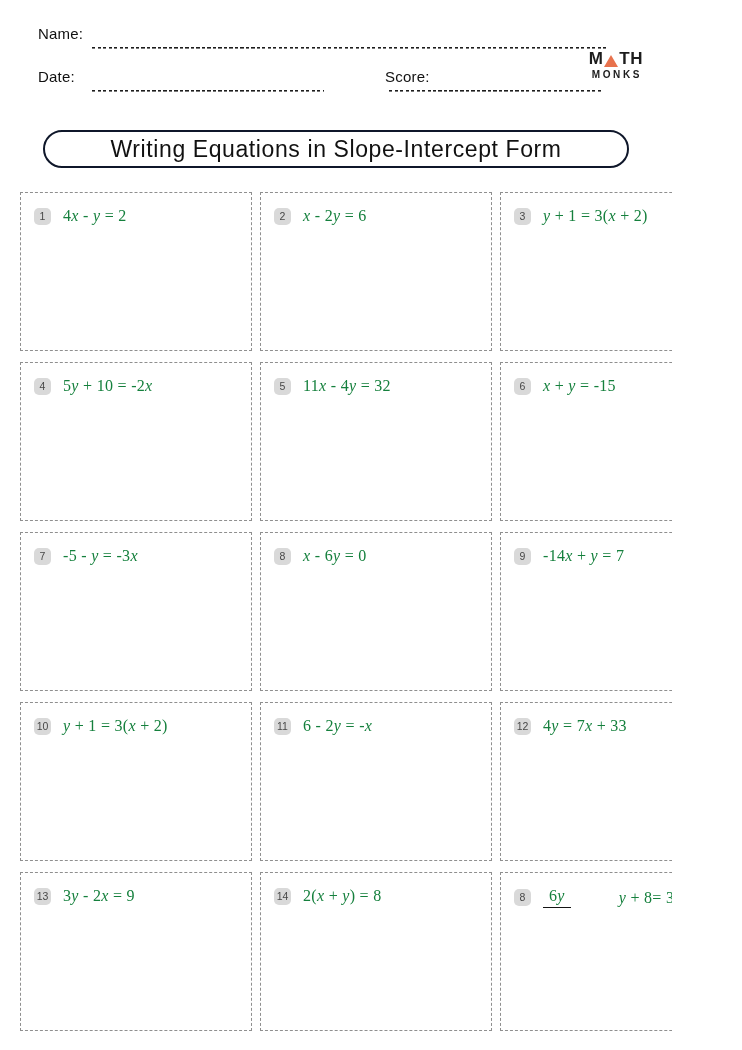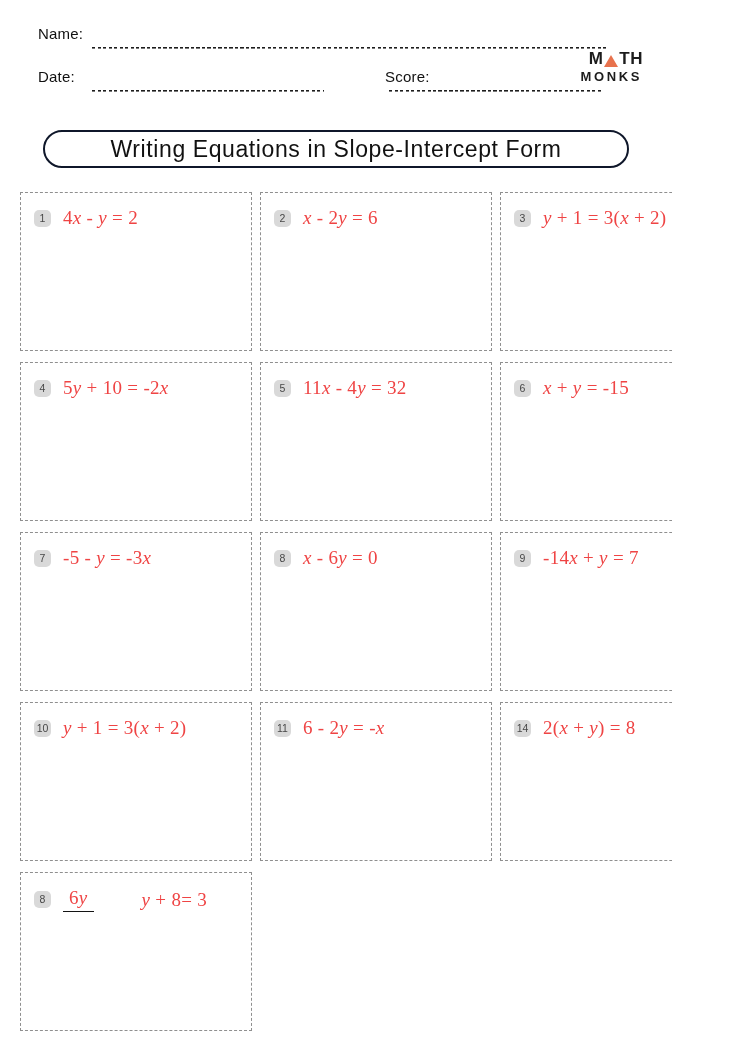--- a/index.html
+++ b/index.html
@@ -51,21 +51,21 @@
   }
   .logo-triangle {
     display: inline-block;
     width: 0; height: 0;
     border-left: 7px solid transparent;
     border-right: 7px solid transparent;
     border-bottom: 12px solid #E8724D;
     margin: 0 1px 0 1px;
   }
   .logo-sub {
-    font-size: 13px;
+    font-size: 10px;
     font-weight: bold;
     letter-spacing: 2.6px;
     color: #1c1c1c;
     margin-top: 2px;
     padding-right: 1px;
   }
 
   
   .title-box {
     position: absolute;
@@ -122,22 +122,22 @@
     color: #474747;
     font-size: 10.5px;
     font-weight: 500;
     display: flex;
     align-items: center;
     justify-content: center;
     line-height: 1;
   }
   .eq-text {
     font-family: "Liberation Serif", serif;
-    font-size: 19px;
-    color: #ef4444;
+    font-size: 16px;
+    color: #15803d;
     letter-spacing: 0.3px;
     margin-left: 12px;
     white-space: nowrap;
   }
   .eq-text i { font-style: italic; }
 
   .eq-row { display: inline-flex; align-items: center; margin-left: 12px; }
   .eq-row .eq-text { margin-left: 0; }
   .fraction {
     display: inline-flex;
@@ -238,20 +238,32 @@
         </div>
       </div>
       <div class="problem-box">
         <div class="problem-content">
           <span class="badge">11</span>
           <span class="eq-text">6 - 2<i>y</i> = -<i>x</i></span>
         </div>
       </div>
       <div class="problem-box">
         <div class="problem-content">
+          <span class="badge">12</span>
+          <span class="eq-text">4<i>y</i> = 7<i>x</i> + 33</span>
+        </div>
+      </div>
+      <div class="problem-box">
+        <div class="problem-content">
+          <span class="badge">13</span>
+          <span class="eq-text">3<i>y</i> - 2<i>x</i> = 9</span>
+        </div>
+      </div>
+      <div class="problem-box">
+        <div class="problem-content">
           <span class="badge">14</span>
           <span class="eq-text">2(<i>x</i> + <i>y</i>) = 8</span>
         </div>
       </div>
       <div class="problem-box">
         <div class="problem-content">
           <span class="badge">8</span>
           <span class="eq-row">
             <span class="fraction">
               <span class="num eq-text">6<i>y</i></span>

